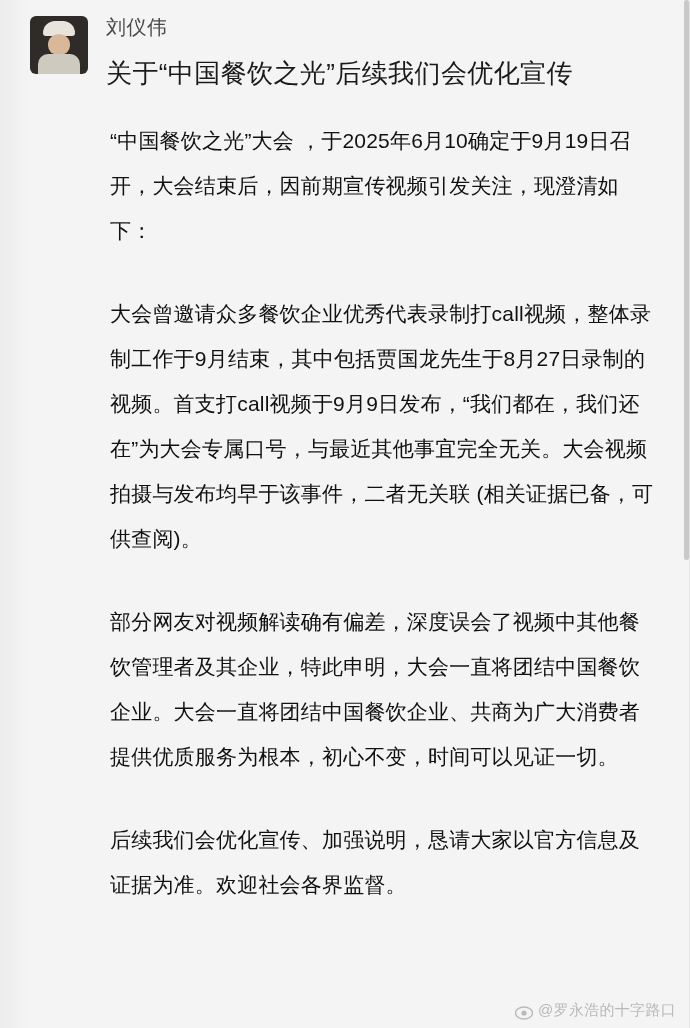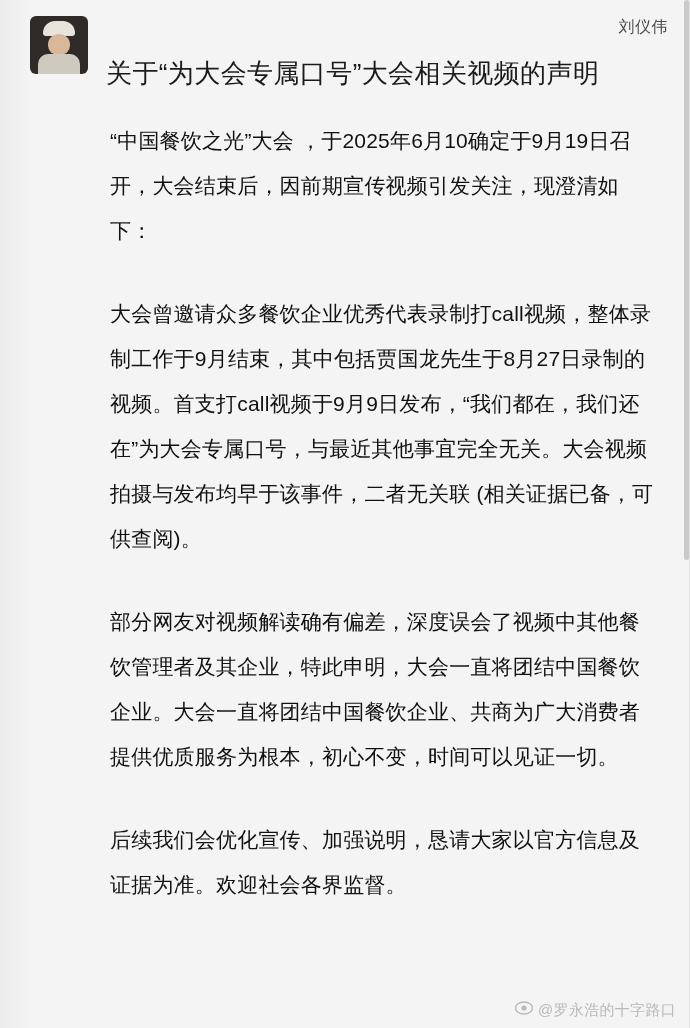--- a/index.html
+++ b/index.html
@@ -68,25 +68,24 @@
     width: 42px; height: 22px;
     background: #cfcac0;
     border-radius: 10px 10px 0 0;
   }
   .header-text {
     padding-left: 18px;
     flex: 1 1 auto;
     min-width: 0;
   }
   .author {
-    font-size: 16px;
+    font-size: 20px;
     color: #4b4b4b;
     line-height: 26px;
     letter-spacing: 0.5px;
-    text-align: right;
   }
   .doc-title {
     font-size: 26px;
     color: #1a1a1a;
     line-height: 38px;
     margin-top: 14px;
     letter-spacing: 0.4px;
     font-weight: 400;
   }
   .body-wrap {
@@ -103,21 +102,21 @@
     word-break: break-word;
   }
   .para.last {
     margin-bottom: 0;
   }
   .watermark {
     position: absolute;
     right: 14px;
     bottom: 8px;
     display: flex;
-    align-items: flex-start;
+    align-items: flex-end;
     color: #b9b9b9;
     font-size: 15px;
     letter-spacing: 0.3px;
   }
   .weibo-eye {
     display: inline-block;
     width: 18px;
     height: 14px;
     margin-right: 5px;
     position: relative;
@@ -147,21 +146,21 @@
 <div class="page">
 
   <div class="header">
     <div class="avatar">
       <div class="hat"></div>
       <div class="face"></div>
       <div class="body"></div>
     </div>
     <div class="header-text">
       <div class="author">刘仪伟</div>
-      <div class="doc-title">关于“为大会专属口号”大会相关视频的声明</div>
+      <div class="doc-title">关于“中国餐饮之光”后续我们会优化宣传</div>
     </div>
   </div>
 
   <div class="body-wrap">
     <p class="para">“中国餐饮之光”大会 ，于2025年6月10确定于9月19日召开，大会结束后，因前期宣传视频引发关注，现澄清如下：</p>
     <p class="para">大会曾邀请众多餐饮企业优秀代表录制打call视频，整体录制工作于9月结束，其中包括贾国龙先生于8月27日录制的视频。首支打call视频于9月9日发布，“我们都在，我们还在”为大会专属口号，与最近其他事宜完全无关。大会视频拍摄与发布均早于该事件，二者无关联 (相关证据已备，可供查阅)。</p>
     <p class="para">部分网友对视频解读确有偏差，深度误会了视频中其他餐饮管理者及其企业，特此申明，大会一直将团结中国餐饮企业。大会一直将团结中国餐饮企业、共商为广大消费者提供优质服务为根本，初心不变，时间可以见证一切。</p>
     <p class="para last">后续我们会优化宣传、加强说明，恳请大家以官方信息及证据为准。欢迎社会各界监督。</p>
 
   </div>

